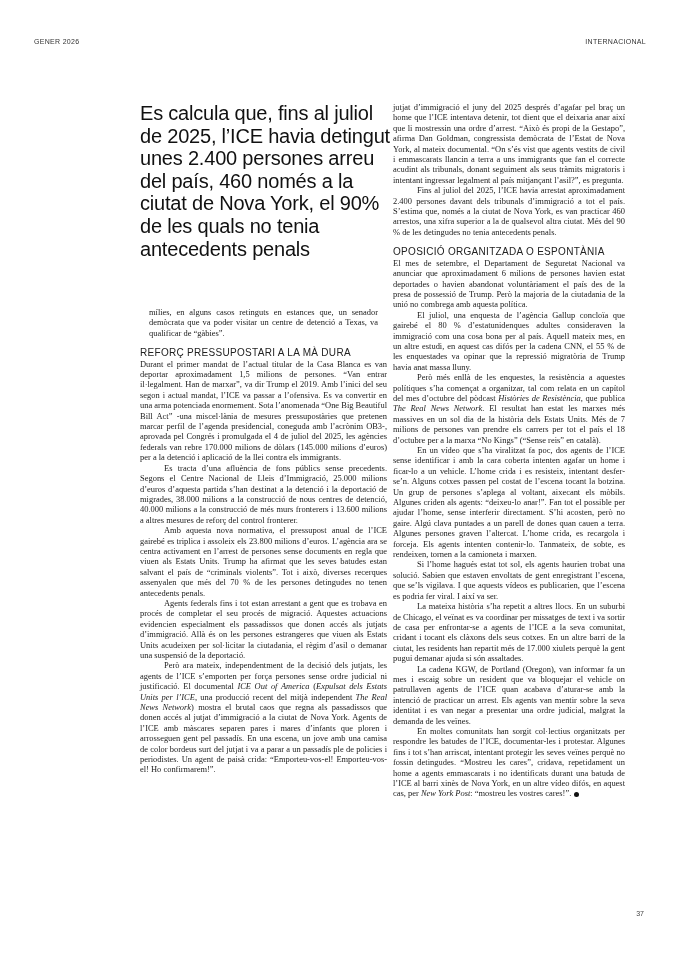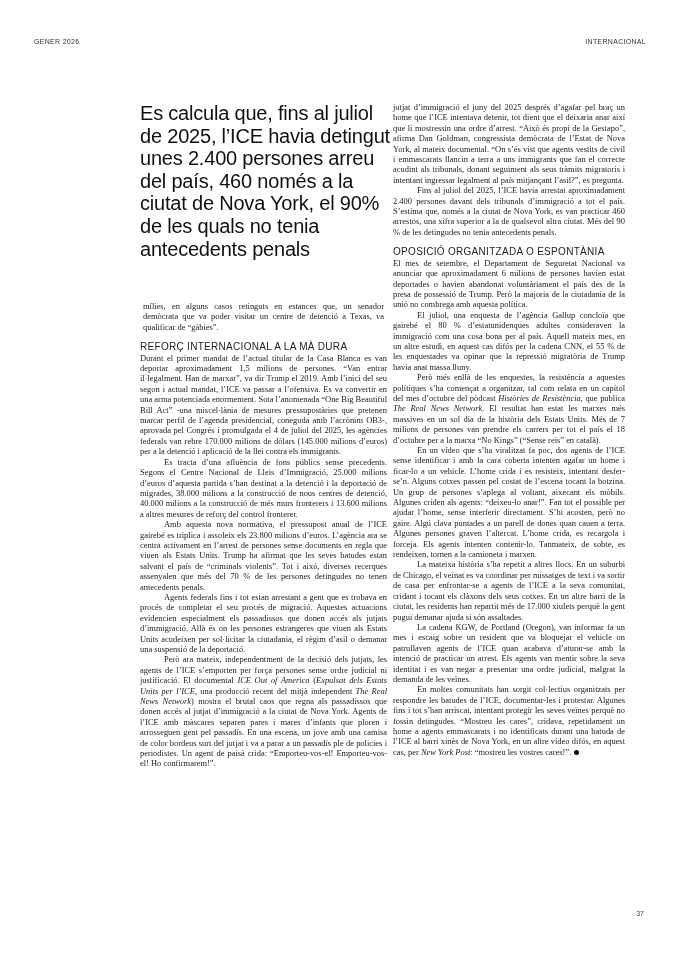--- a/index.html
+++ b/index.html
@@ -7,49 +7,50 @@
     .running-head { position: absolute; top: 38px; font-family: "Liberation Sans", sans-serif; font-size: 7px; letter-spacing: 0.3px; color: #333; }
     .running-head.left { left: 34px; }
     .running-head.right { right: 34px; }
     .pull-quote { position: absolute; left: 140px; top: 102px; width: 250px; font-family: "Liberation Sans", sans-serif; font-size: 20px; line-height: 22.6px; color: #111; letter-spacing: -0.2px; }
     .col { position: absolute; font-family: "Liberation Serif", serif; font-size: 8.45px; line-height: 10.4px; text-align: justify; color: #1a1a1a; }
     .col.left { left: 140px; top: 298px; width: 247px; }
     .col.right { left: 393px; top: 102px; width: 232px; }
     .col p { margin: 0; }
     .col p.indent { text-indent: 24px; }
     .subhead { font-family: "Liberation Sans", sans-serif; font-size: 10px; letter-spacing: 0.3px; margin-top: 10px; line-height: 10.4px; color: #222; }
-    .col.left .first { margin: 3px; }
+    .col.left .first { margin: 9px; }
     em { }
     .end-mark { display: inline-block; width: 5px; height: 5px; border-radius: 50%; background: #111; margin-left: 3px; vertical-align: middle; }
     .page-number { position: absolute; right: 36px; top: 910px; font-family: "Liberation Sans", sans-serif; font-size: 7px; color: #444; }
   </style>
 </head>
 <body>
 
 <div class="running-head left">GENER 2026</div>
 <div class="running-head right">INTERNACIONAL</div>
 
 <div class="pull-quote">Es calcula que, fins al juliol de 2025, l’ICE havia detingut unes 2.400 persones arreu del país, 460 només a la ciutat de Nova York, el 90% de les quals no tenia antecedents penals</div>
 
 <div class="col left">
   <p class="first">mílies, en alguns casos retinguts en estances que, un senador demòcrata que va poder visitar un centre de detenció a Texas, va qualificar de “gàbies”.</p>
-  <div class="subhead">REFORÇ INTERNACIONAL A LA MÀ DURA</div>
+  <div class="subhead">REFORÇ PRESSUPOSTARI A LA MÀ DURA</div>
   <p>Durant el primer mandat de l’actual titular de la Casa Blanca es van deportar aproximadament 1,5 milions de persones. “Van entrar il·legalment. Han de marxar”, va dir Trump el 2019. Amb l’inici del seu segon i actual mandat, l’ICE va passar a l’ofensiva. Es va convertir en una arma potenciada enormement. Sota l’anomenada “One Big Beautiful Bill Act” -una miscel·lània de mesures pressupostàries que pretenen marcar perfil de l’agenda presidencial, coneguda amb l’acrònim OB3-, aprovada pel Congrés i promulgada el 4 de juliol del 2025, les agències federals van rebre 170.000 milions de dòlars (145.000 milions d’euros) per a la detenció i aplicació de la llei contra els immigrants.</p>
   <p class="indent">Es tracta d’una afluència de fons públics sense precedents. Segons el Centre Nacional de Lleis d’Immigració, 25.000 milions d’euros d’aquesta partida s’han destinat a la detenció i la deportació de migrades, 38.000 milions a la construcció de nous centres de detenció, 40.000 milions a la construcció de més murs fronterers i 13.600 milions a altres mesures de reforç del control fronterer.</p>
   <p class="indent">Amb aquesta nova normativa, el pressupost anual de l’ICE gairebé es triplica i assoleix els 23.800 milions d’euros. L’agència ara se centra activament en l’arrest de persones sense documents en regla que viuen als Estats Units. Trump ha afirmat que les seves batudes estan salvant el país de “criminals violents”. Tot i això, diverses recerques assenyalen que més del 70 % de les persones detingudes no tenen antecedents penals.</p>
   <p class="indent">Agents federals fins i tot estan arrestant a gent que es trobava en procés de completar el seu procés de migració. Aquestes actuacions evidencien especialment els passadissos que donen accés als jutjats d’immigració. Allà és on les persones estrangeres que viuen als Estats Units acudeixen per sol·licitar la ciutadania, el règim d’asil o demanar una suspensió de la deportació.</p>
   <p class="indent"><span>Però ara mateix, independentment de la decisió dels jutjats, les agents de l’ICE s’emporten per força persones sense ordre judicial ni justificació. El documental </span><em>ICE Out of America</em><span> (</span><em>Expulsat dels Estats Units per l’ICE</em><span>, una producció recent del mitjà independent </span><em>The Real News Network</em><span>) mostra el brutal caos que regna als passadissos que donen accés al jutjat d’immigració a la ciutat de Nova York. Agents de l’ICE amb màscares separen pares i mares d’infants que ploren i arrosseguen gent pel passadís. En una escena, un jove amb una camisa de color bordeus surt del jutjat i va a parar a un passadís ple de policies i periodistes. Un agent de paisà crida: “Emporteu-vos-el! Emporteu-vos-el! Ho confirmarem!”.</span></p>
 </div>
 
 <div class="col right">
   <p>jutjat d’immigració el juny del 2025 després d’agafar pel braç un home que l’ICE intentava detenir, tot dient que el deixaria anar així que li mostressin una ordre d’arrest. “Això és propi de la Gestapo”, afirma Dan Goldman, congressista demòcrata de l’Estat de Nova York, al mateix documental. “On s’és vist que agents vestits de civil i emmascarats llancin a terra a uns immigrants que fan el correcte acudint als tribunals, donant seguiment als seus tràmits migratoris i intentant ingressar legalment al país mitjançant l’asil?”, es pregunta.</p>
   <p class="indent">Fins al juliol del 2025, l’ICE havia arrestat aproximadament 2.400 persones davant dels tribunals d’immigració a tot el país. S’estima que, només a la ciutat de Nova York, es van practicar 460 arrestos, una xifra superior a la de qualsevol altra ciutat. Més del 90 % de les detingudes no tenia antecedents penals.</p>
   <div class="subhead">OPOSICIÓ ORGANITZADA O ESPONTÀNIA</div>
   <p>El mes de setembre, el Departament de Seguretat Nacional va anunciar que aproximadament 6 milions de persones havien estat deportades o havien abandonat voluntàriament el país des de la presa de possessió de Trump. Però la majoria de la ciutadania de la unió no combrega amb aquesta política.</p>
   <p class="indent">El juliol, una enquesta de l’agència Gallup concloïa que gairebé el 80 % d’estatunidenques adultes consideraven la immigració com una cosa bona per al país. Aquell mateix mes, en un altre estudi, en aquest cas difós per la cadena CNN, el 55 % de les enquestades va opinar que la repressió migratòria de Trump havia anat massa lluny.</p>
   <p class="indent"><span>Però més enllà de les enquestes, la resistència a aquestes polítiques s’ha començat a organitzar, tal com relata en un capítol del mes d’octubre del pòdcast </span><em>Històries de Resistència</em><span>, que publica </span><em>The Real News Network</em><span>. El resultat han estat les marxes més massives en un sol dia de la història dels Estats Units. Més de 7 milions de persones van prendre els carrers per tot el país el 18 d’octubre per a la marxa “No Kings” (“Sense reis” en català).</span></p>
   <p class="indent">En un vídeo que s’ha viralitzat fa poc, dos agents de l’ICE sense identificar i amb la cara coberta intenten agafar un home i ficar-lo a un vehicle. L’home crida i es resisteix, intentant desfer-se’n. Alguns cotxes passen pel costat de l’escena tocant la botzina. Un grup de persones s’aplega al voltant, aixecant els mòbils. Algunes criden als agents: “deixeu-lo anar!”. Fan tot el possible per ajudar l’home, sense interferir directament. S’hi acosten, però no gaire. Algú clava puntades a un parell de dones quan cauen a terra. Algunes persones graven l’altercat. L’home crida, es recargola i forceja. Els agents intenten contenir-lo. Tanmateix, de sobte, es rendeixen, tornen a la camioneta i marxen.</p>
+  <p class="indent">Si l’home hagués estat tot sol, els agents haurien trobat una solució. Sabien que estaven envoltats de gent enregistrant l’escena, que se’ls vigilava. I que aquests vídeos es publicarien, que l’escena es podria fer viral. I així va ser.</p>
   <p class="indent">La mateixa història s’ha repetit a altres llocs. En un suburbi de Chicago, el veïnat es va coordinar per missatges de text i va sortir de casa per enfrontar-se a agents de l’ICE a la seva comunitat, cridant i tocant els clàxons dels seus cotxes. En un altre barri de la ciutat, les residents han repartit més de 17.000 xiulets perquè la gent pugui demanar ajuda si són assaltades.</p>
   <p class="indent">La cadena KGW, de Portland (Oregon), van informar fa un mes i escaig sobre un resident que va bloquejar el vehicle on patrullaven agents de l’ICE quan acabava d’aturar-se amb la intenció de practicar un arrest. Els agents van mentir sobre la seva identitat i es van negar a presentar una ordre judicial, malgrat la demanda de les veïnes.</p>
   <p class="indent"><span>En moltes comunitats han sorgit col·lectius organitzats per respondre les batudes de l’ICE, documentar-les i protestar. Algunes fins i tot s’han arriscat, intentant protegir les seves veïnes perquè no fossin detingudes. “Mostreu les cares”, cridava, repetidament un home a agents emmascarats i no identificats durant una batuda de l’ICE al barri xinès de Nova York, en un altre vídeo difós, en aquest cas, per </span><em>New York Post</em><span>: “mostreu les vostres cares!”.</span><span class="end-mark"></span></p>
 </div>
 
 <div class="page-number">37</div>
 
 </body></html>

